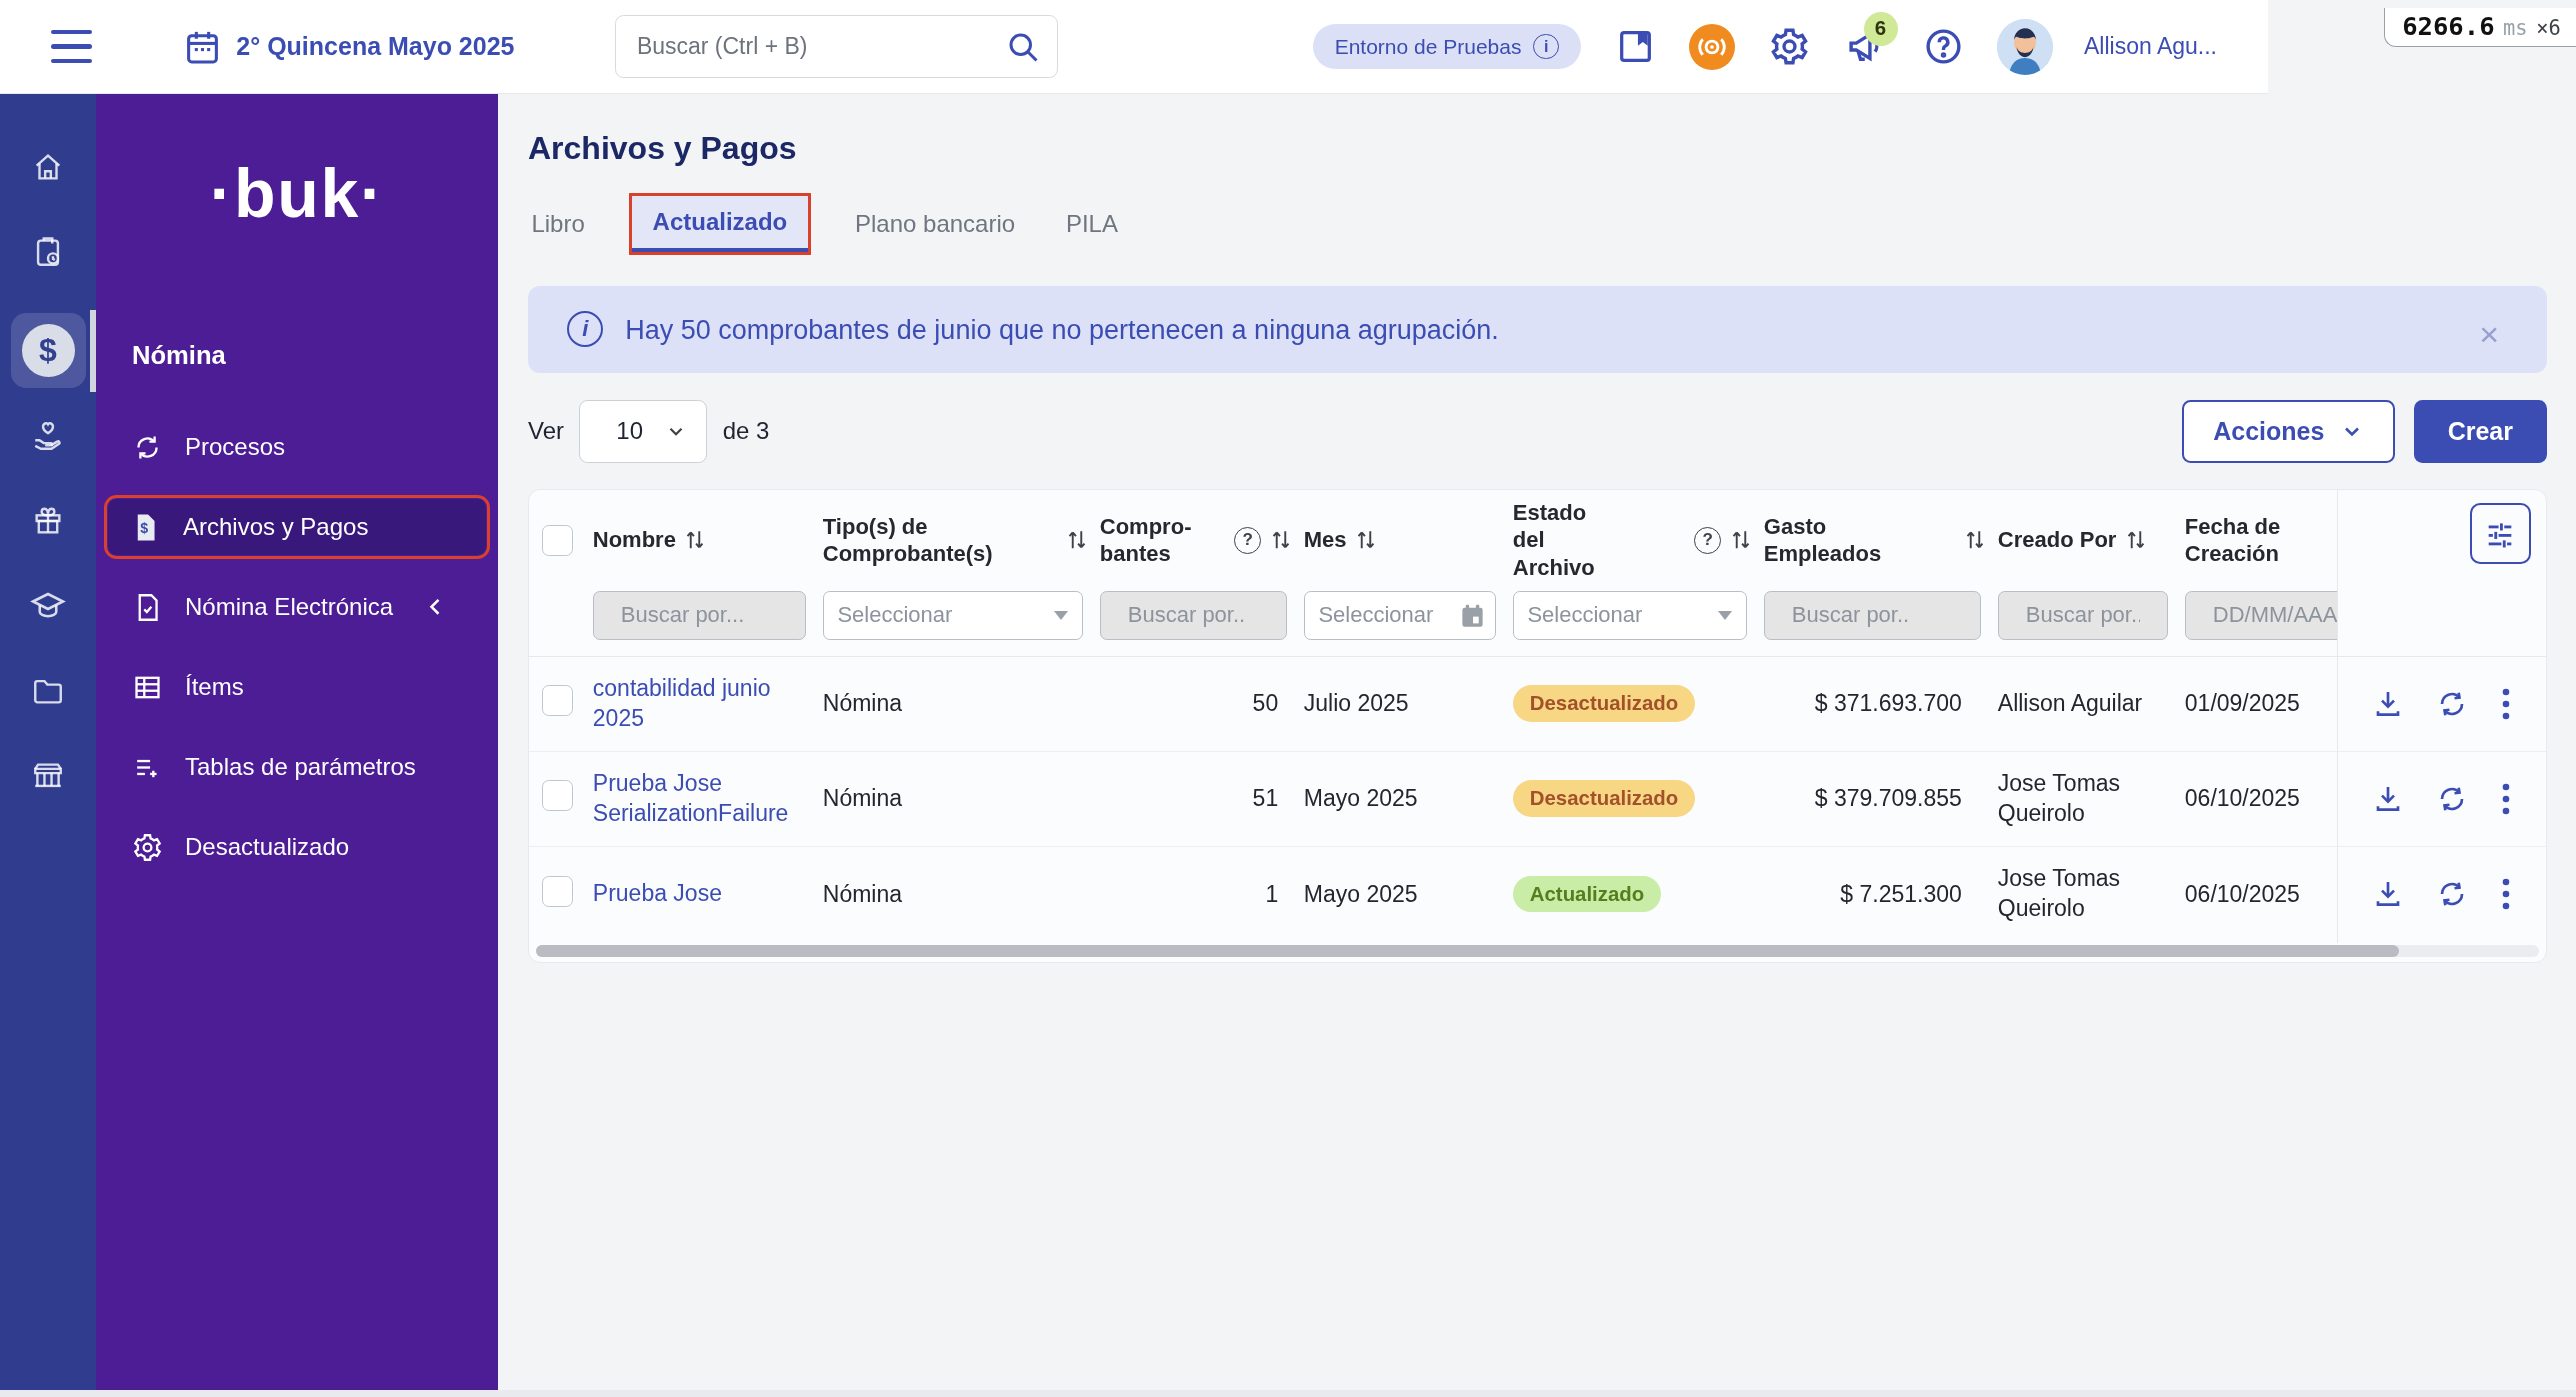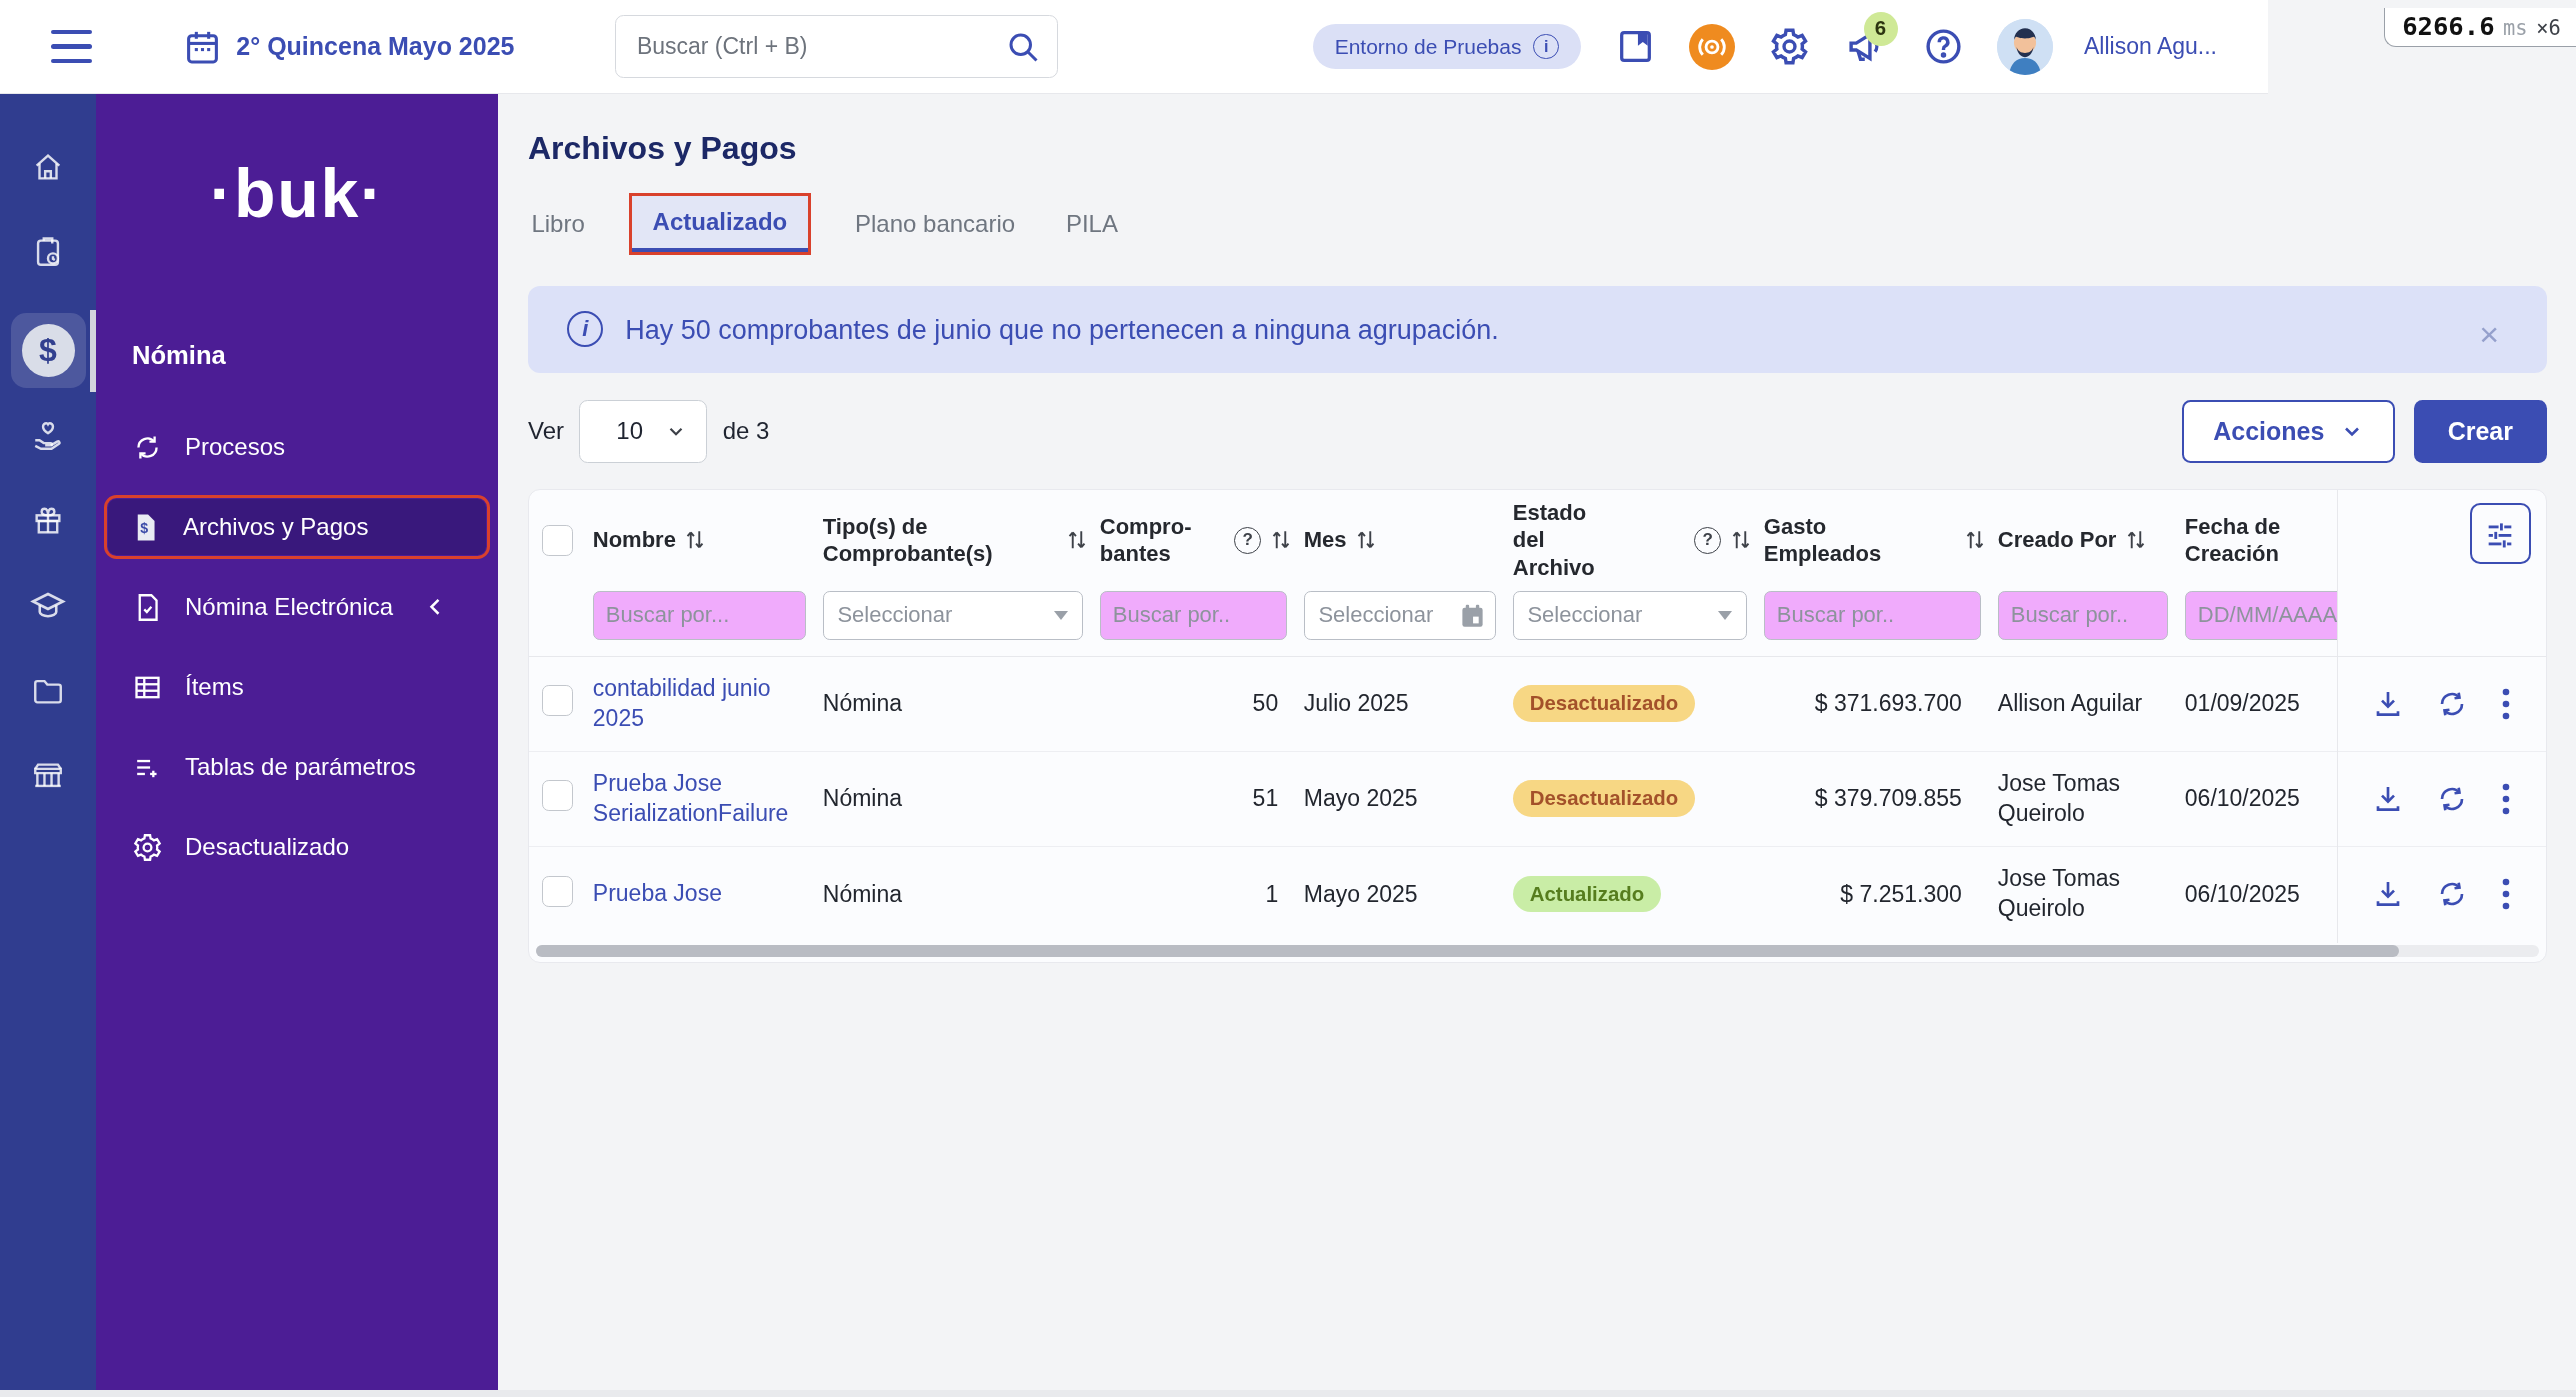--- a/index.html
+++ b/index.html
@@ -88,22 +88,22 @@
   .thead { height:101px; }
   .hcell { display:flex; align-items:center; gap:8.5px; font-size:22px; font-weight:700; color:#25282e; padding-right:12px; line-height:1.25; }
   .hcell .lbl { display:inline-block; }
   .w-tipo .lbl { max-width:179px; } .w-comp .lbl { max-width:101px; }
   .w-est .lbl { max-width:109px; } .w-gas .lbl { max-width:128px; } .w-fec .lbl { max-width:106px; }
   .push { margin-left:auto; }
   .qmark { flex:none; width:27px; height:27px; border:1.7px solid #3d4148; border-radius:50%; font-size:17px; font-weight:700;
            display:flex; align-items:center; justify-content:center; color:#3d4148; cursor:pointer; }
   .sort { flex:none; cursor:pointer; display:flex; }
   .tfilter { height:66px; align-items:start; border-bottom:0.9px solid #e7e8ec; }
-  .fin { width:calc(100% - 17px); height:49px; border:1.7px solid #b9bec6; border-radius:6.8px; background:#f0abfc;
-         font-size:22px; color:#4a4f57; padding:0 12px; outline:none; font-family:inherit; }
+  .fin { width:calc(100% - 17px); height:49px; border:1.7px solid #b9bec6; border-radius:6.8px; background:#e5e5e5;
+         font-size:22px; color:#4a4f57; padding:0 27px; outline:none; font-family:inherit; }
   .fin::placeholder { color:#8d939c; }
   .fsel { width:calc(100% - 17px); height:49px; border:1.7px solid #b9bec6; border-radius:6.8px; background:#fff;
           display:flex; align-items:center; justify-content:space-between; padding:0 13.6px; font-size:22px; color:#8d939c; cursor:pointer; overflow:hidden; }
   .fsel .tri { width:0; height:0; border-left:7.7px solid transparent; border-right:7.7px solid transparent; border-top:9.4px solid #9aa0a8; flex:none; }
   .fdate { position:relative; width:calc(100% - 17px); height:49px; }
   .fdate input { width:100%; height:100%; border:1.7px solid #b9bec6; border-radius:6.8px; background:#fff; font-size:22px;
                  color:#4a4f57; padding:0 46px 0 13.6px; outline:none; font-family:inherit; }
   .fdate input::placeholder { color:#8d939c; }
   .fdate svg { position:absolute; right:10.2px; top:11px; }
   .drow { height:95px; font-size:23px; color:#22262e; }

